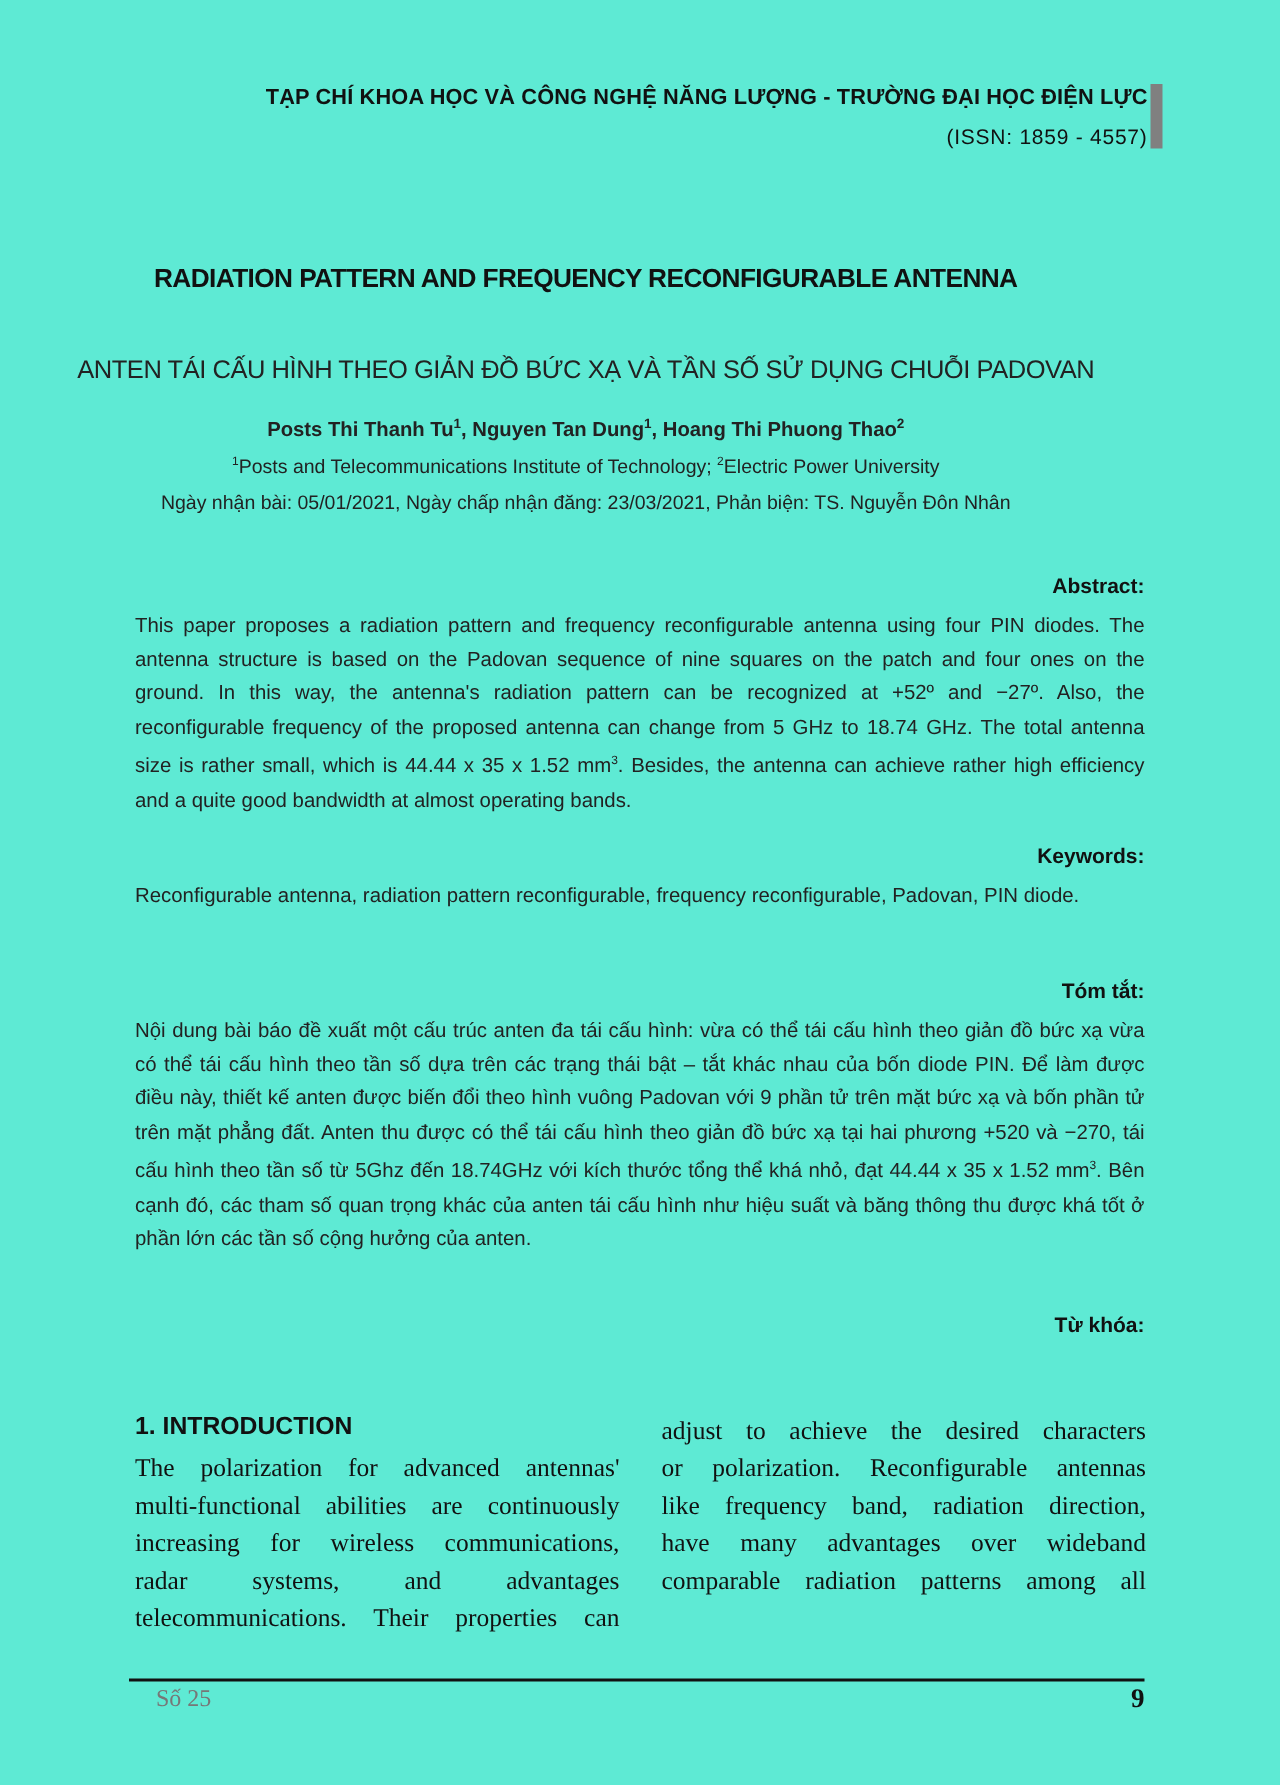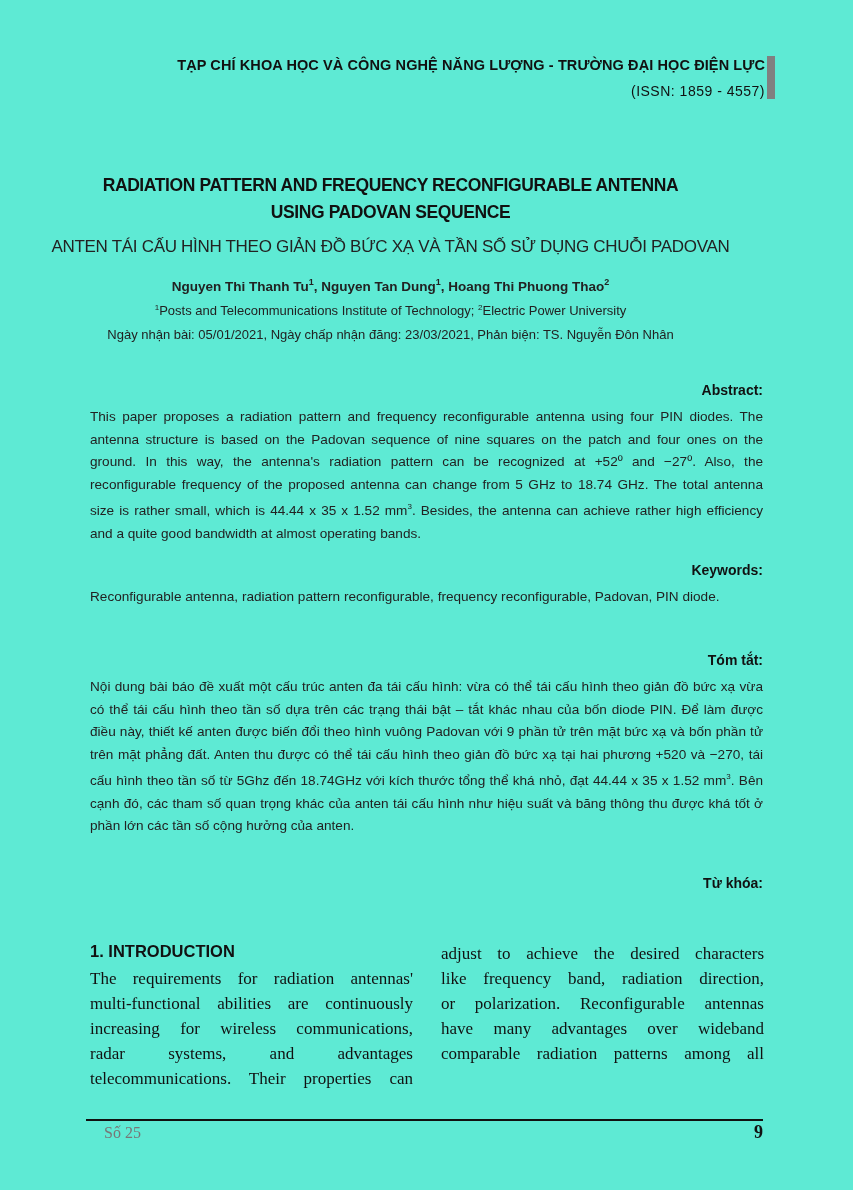--- a/index.html
+++ b/index.html
@@ -47,26 +47,25 @@
 <div class="page">
 
   <div class="journal-header">
     <div class="journal-name">TẠP CHÍ KHOA HỌC VÀ CÔNG NGHỆ NĂNG LƯỢNG - TRƯỜNG ĐẠI HỌC ĐIỆN LỰC</div>
     <div class="journal-issn">(ISSN: 1859 - 4557)</div>
   </div>
   <div class="header-bar"></div>
 
   <div class="title-block title-en">
     <div>RADIATION PATTERN AND FREQUENCY RECONFIGURABLE ANTENNA</div>
-    <div>USING PADOVAN SEQUENCE</div>
   </div>
   <div class="title-block title-vi">ANTEN TÁI CẤU HÌNH  THEO GIẢN ĐỒ BỨC XẠ VÀ TẦN SỐ SỬ DỤNG CHUỖI PADOVAN</div>
 
   <div class="title-block authors">
-    <span>Nguyen Thi Thanh Tu</span><sup>1</sup><span>, </span>
+    <span>Posts Thi Thanh Tu</span><sup>1</sup><span>, </span>
     <span>Nguyen Tan Dung</span><sup>1</sup><span>, </span>
     <span>Hoang Thi Phuong Thao</span><sup>2</sup>
   </div>
 
   <div class="title-block affil">
     <sup>1</sup><span>Posts and Telecommunications Institute of Technology; </span><sup>2</sup><span>Electric Power University</span>
   </div>
 
   <div class="title-block dates">Ngày nhận bài: 05/01/2021, Ngày chấp nhận đăng: 23/03/2021, Phản biện: TS. Nguyễn Đôn Nhân</div>
 
@@ -85,31 +84,31 @@
     <div class="sec-body"><span>Nội dung bài báo đề xuất một cấu trúc anten đa tái cấu hình: vừa có thể tái cấu hình theo giản đồ bức xạ vừa có thể tái cấu hình theo tần số dựa trên các trạng thái bật – tắt khác nhau của bốn diode PIN. Để làm được điều này, thiết kế anten được biến đổi theo hình vuông Padovan với 9 phần tử trên mặt bức xạ và bốn phần tử trên mặt phẳng đất. Anten thu được có thể tái cấu hình theo giản đồ bức xạ tại hai phương +520 và −270, tái cấu hình theo tần số từ 5Ghz đến 18.74GHz với kích thước tổng thể khá nhỏ, đạt 44.44 x 35 x 1.52 mm</span><sup>3</sup><span>. Bên cạnh đó, các tham số quan trọng khác của anten tái cấu hình như hiệu suất và băng thông thu được khá tốt ở phần lớn các tần số cộng hưởng của anten.</span></div>
   </div>
 
   <div class="section tukhoa">
     <div class="sec-head">Từ khóa:</div>
   </div>
 
   <div class="intro-head">1. INTRODUCTION</div>
 
   <div class="col col-left">
-    <span class="line">The requirements for radiation antennas'</span>
+    <span class="line">The polarization for advanced antennas'</span>
     <span class="line">multi-functional abilities are continuously</span>
     <span class="line">increasing for wireless communications,</span>
     <span class="line">radar systems, and advantages</span>
     <span class="line">telecommunications. Their properties can</span>
   </div>
 
   <div class="col col-right">
     <span class="line">adjust to achieve the desired characters</span>
+    <span class="line">or polarization. Reconfigurable antennas</span>
     <span class="line">like frequency band, radiation direction,</span>
-    <span class="line">or polarization. Reconfigurable antennas</span>
     <span class="line">have many advantages over wideband</span>
     <span class="line">comparable radiation patterns among all</span>
   </div>
 
   <div class="footer-rule"></div>
   <div class="footer-issue">Số 25</div>
   <div class="footer-page">9</div>
 
 </div>
 

